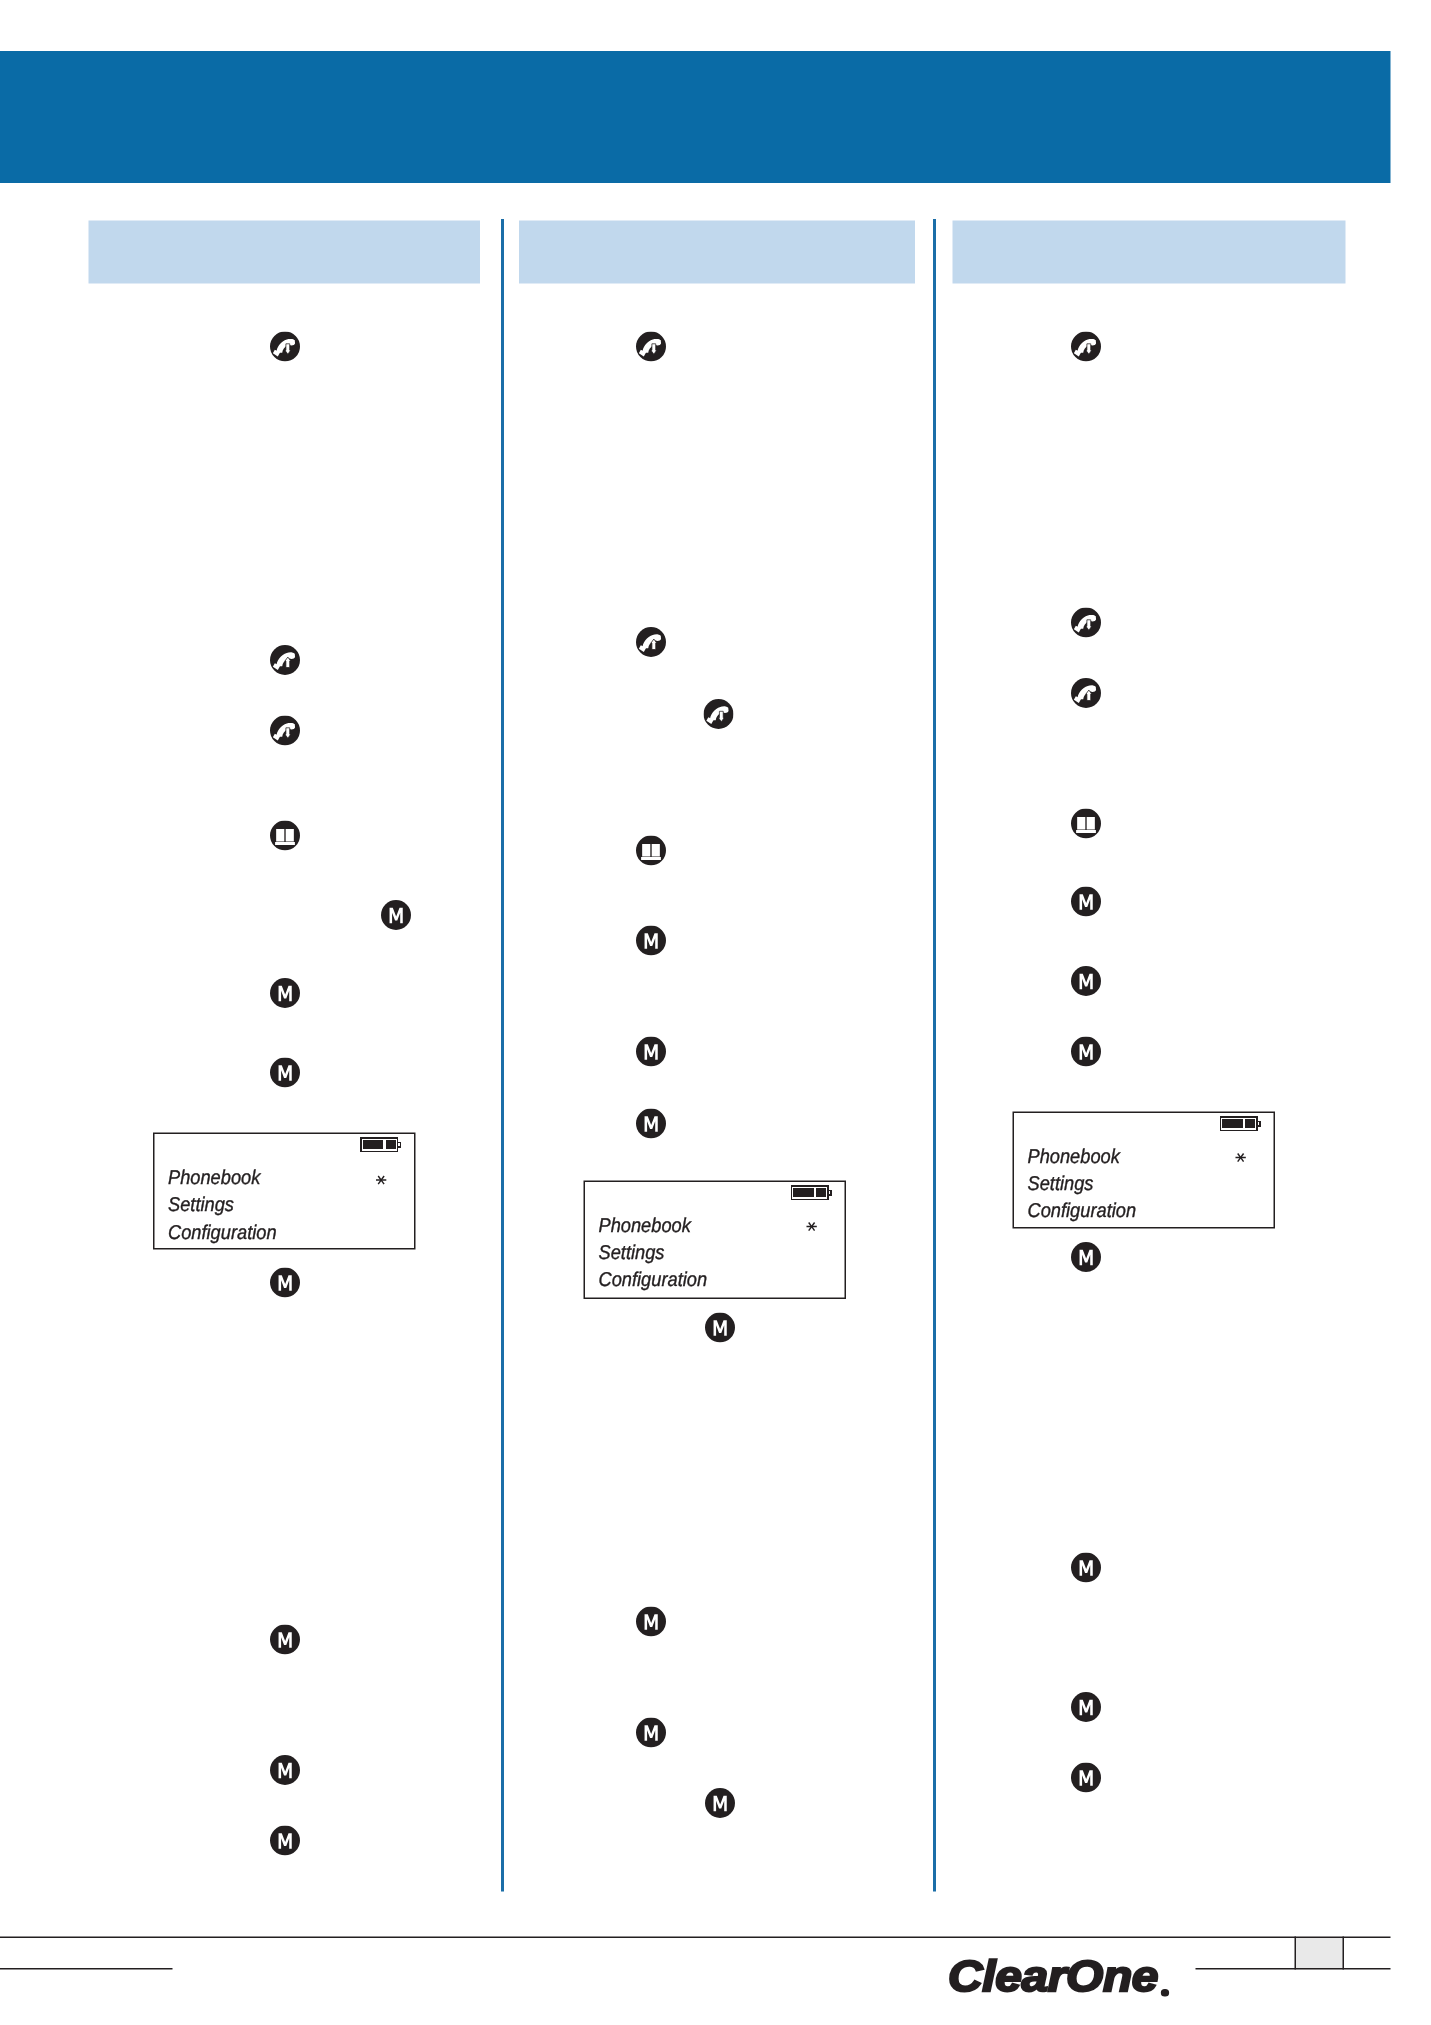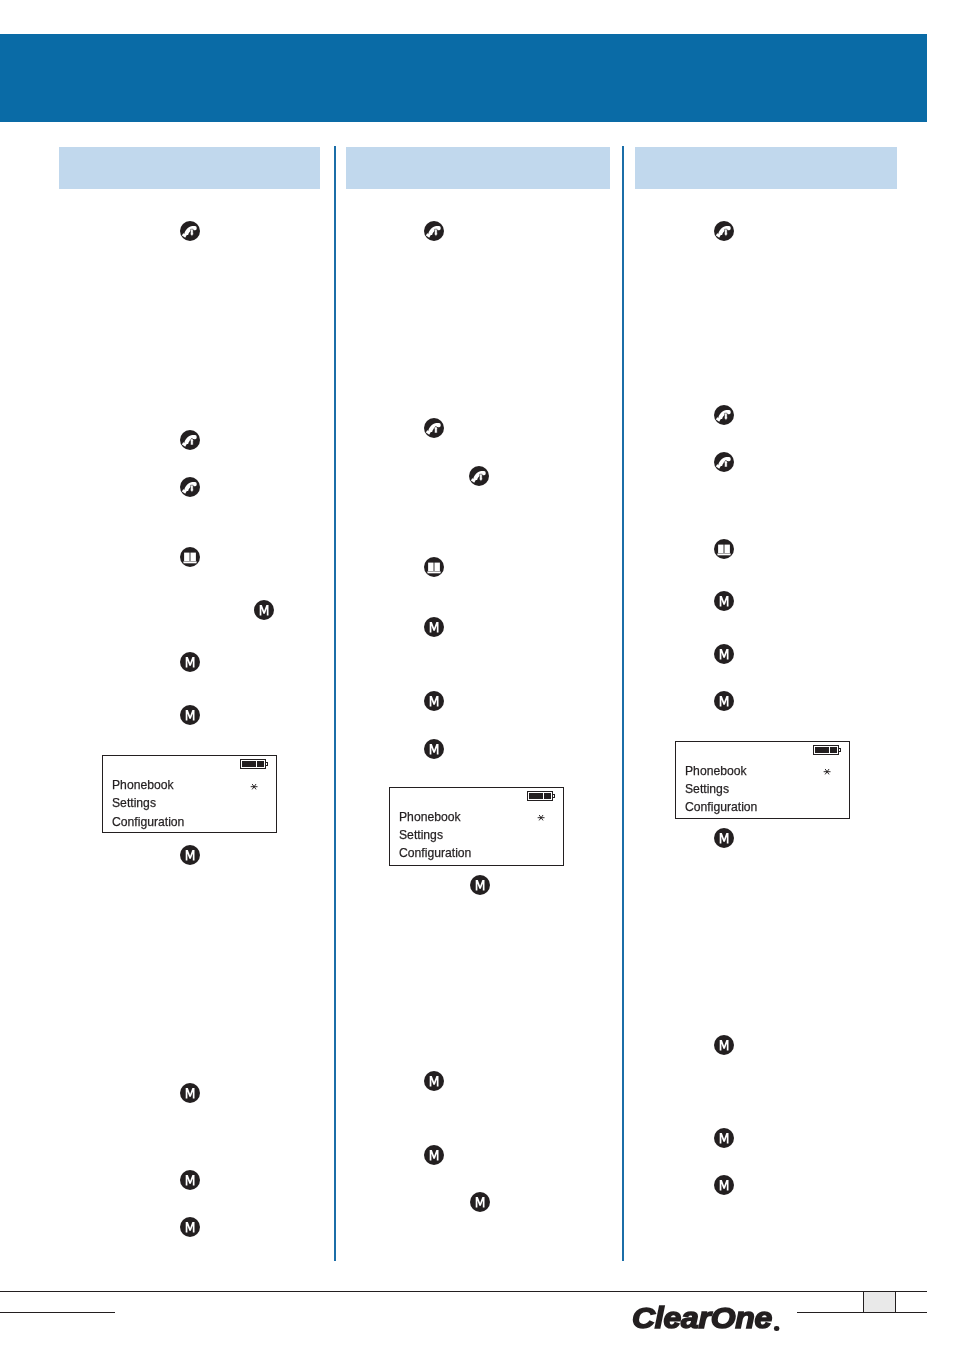--- a/index.html
+++ b/index.html
@@ -6,21 +6,21 @@
   body{width:954px;height:1350px;position:relative;overflow:hidden;
        font-family:"Liberation Sans",sans-serif;color:#231f20;
        -webkit-font-smoothing:antialiased;}
   .page{position:absolute;left:0;top:0;width:954px;height:1350px;background:#fff;}
   .banner{position:absolute;left:0;top:34px;width:927px;height:87.5px;background:#0a6ba6;}
   .colrule{position:absolute;top:145.9px;width:1.7px;height:1114.7px;background:#1b6ea8;}
   .secthead{position:absolute;top:146.8px;height:41.8px;background:#c1d8ed;}
   .secthead-label{position:absolute;left:10px;top:11px;font-size:14px;color:#231f20;white-space:nowrap;}
   .icon{position:absolute;}
   .icon svg{display:block;width:100%;height:100%;}
-  .lcd{position:absolute;border:1.4px solid #231f20;background:#fff;box-sizing:border-box;}
+  .lcd{position:absolute;border:1.4px solid #231f20;background:#fff;box-sizing:border-box;font-style:italic;}
   .lcd-text{position:absolute;font-size:13.3px;line-height:18.1px;
             color:#231f20;white-space:nowrap;
             transform:scaleX(0.915);transform-origin:left top;-webkit-text-stroke:0.25px #231f20;}
   .lcd-star{position:absolute;font-size:15px;line-height:1;color:#231f20;font-family:"DejaVu Sans",sans-serif;}
   .hline{position:absolute;background:#231f20;height:1.4px;}
   .vline{position:absolute;background:#231f20;width:1.4px;}
   .pagebox{position:absolute;background:#e9e9e9;}
   .sr{position:absolute;width:1px;height:1px;overflow:hidden;clip:rect(0 0 0 0);color:transparent;}
   .brand{position:absolute;font-family:"Liberation Sans",sans-serif;font-weight:bold;
          font-style:italic;font-size:29px;letter-spacing:-0.2px;color:#231f20;

